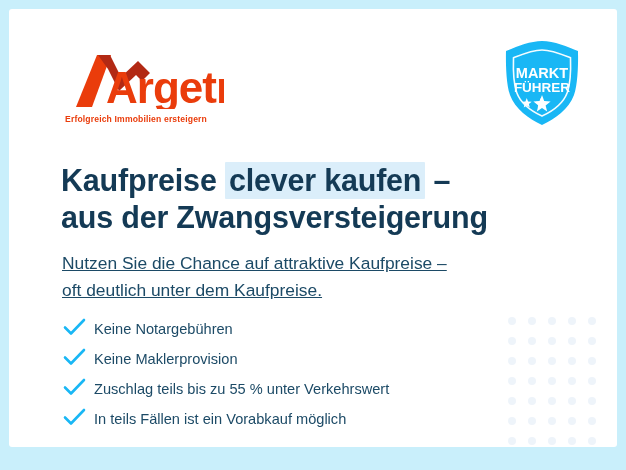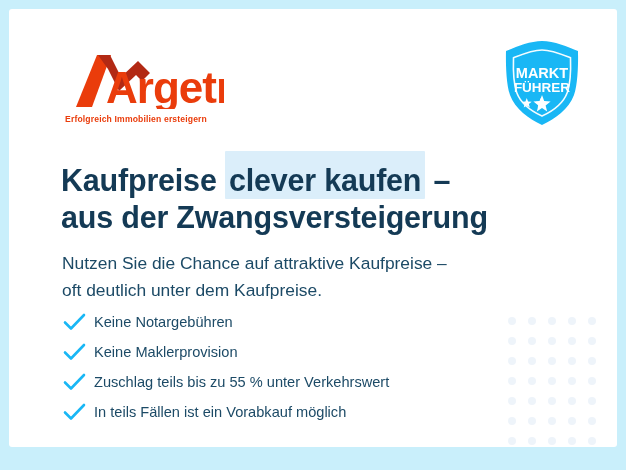--- a/index.html
+++ b/index.html
@@ -94,52 +94,53 @@
     top: 133px;
     width: 500px;
     font-size: 30.5px;
     font-weight: bold;
     line-height: 37px;
     color: #143a55;
     letter-spacing: -0.2px;
   }
   .headline .hl {
     background: #dbeefa;
-    padding: 12px 4px 2px 4px;
+    padding: 1px 4px 2px 4px;
     border-radius: 1px;
     box-decoration-break: clone;
     -webkit-box-decoration-break: clone;
   }
   .headline .line2 { display: block; }
 
   
   .subhead {
     position: absolute;
     left: 53px;
     top: 224px;
     width: 500px;
     font-size: 17.4px;
     line-height: 27px;
     color: #1c4a66;
+    text-decoration: underline;
   }
   .subhead span { display: block; }
 
   
   .benefits {
     position: absolute;
     left: 53px;
     top: 298px;
     width: 470px;
     margin: 0;
     padding: 0;
     list-style: none;
   }
   .benefits li {
     display: flex;
-    align-items: center;
+    align-items: flex-end;
     height: 30px;
     font-size: 14.6px;
     color: #1c4a66;
   }
   .check-icon {
     flex: 0 0 auto;
     width: 25px;
     height: 20px;
     margin-right: 7px;
     display: block;

